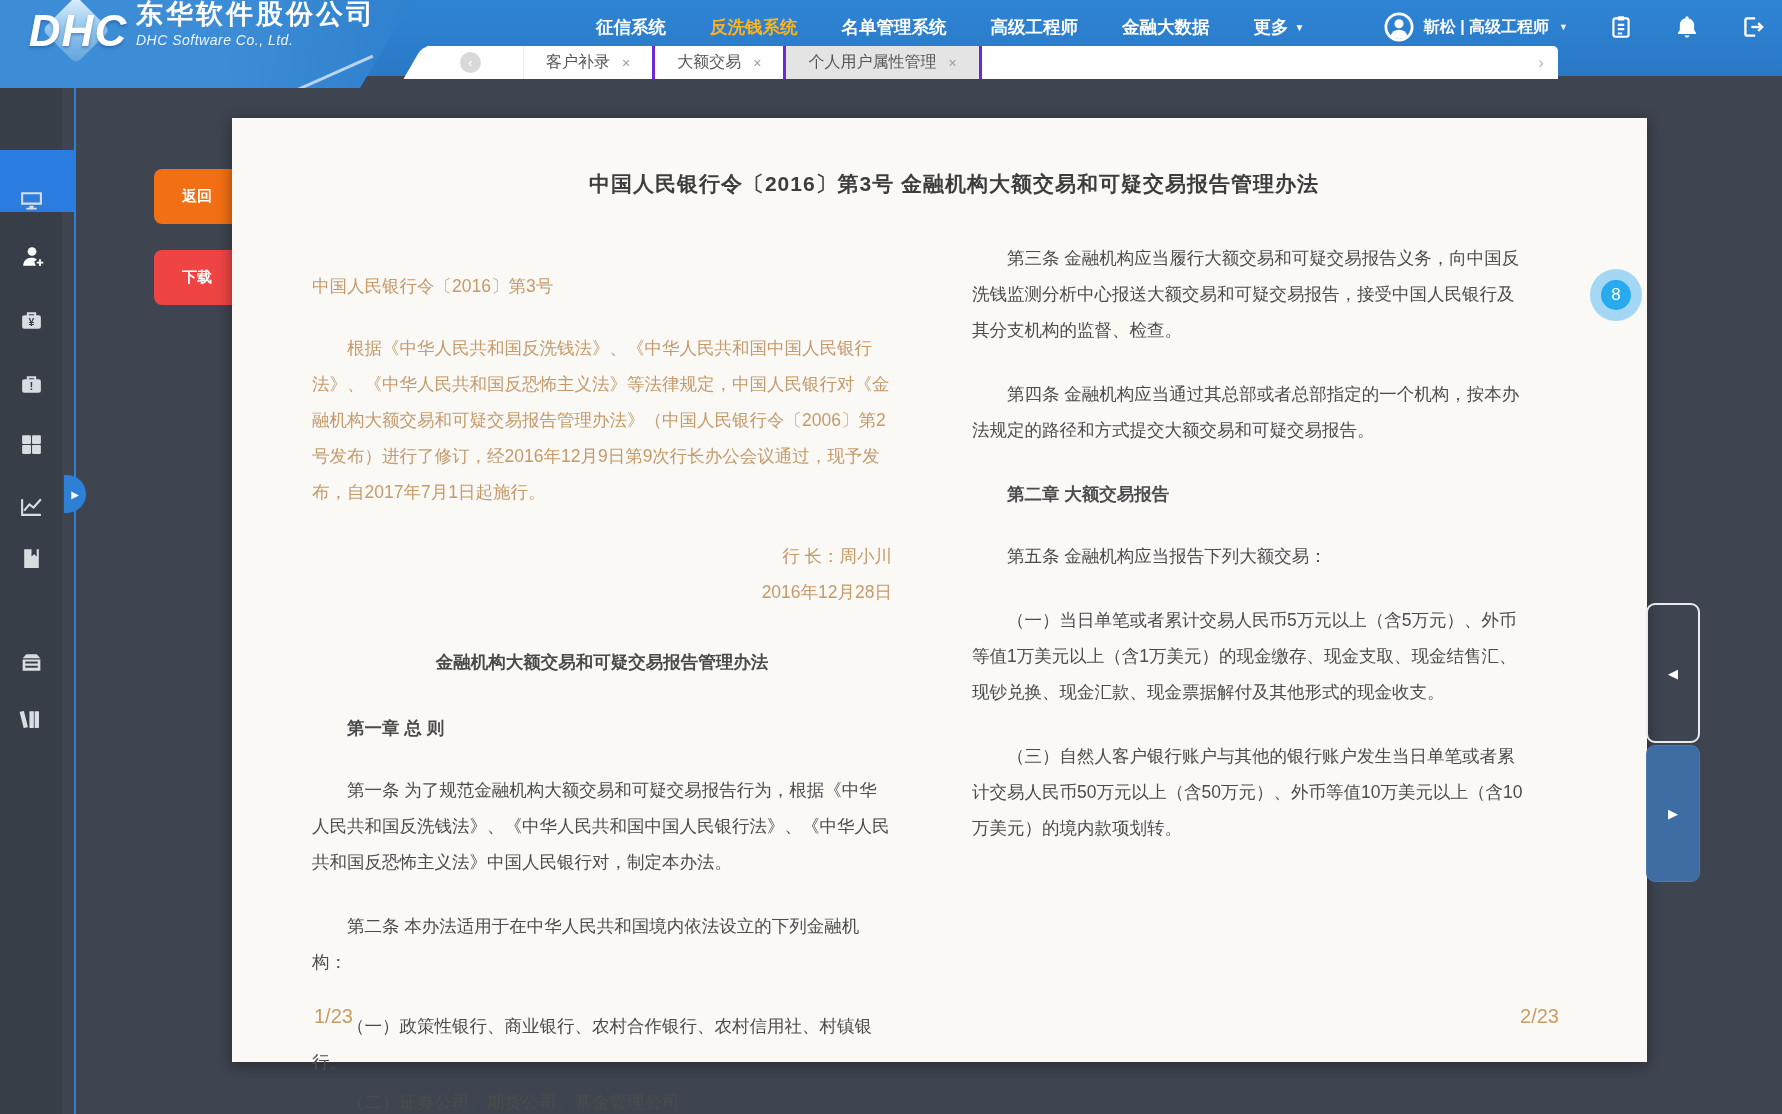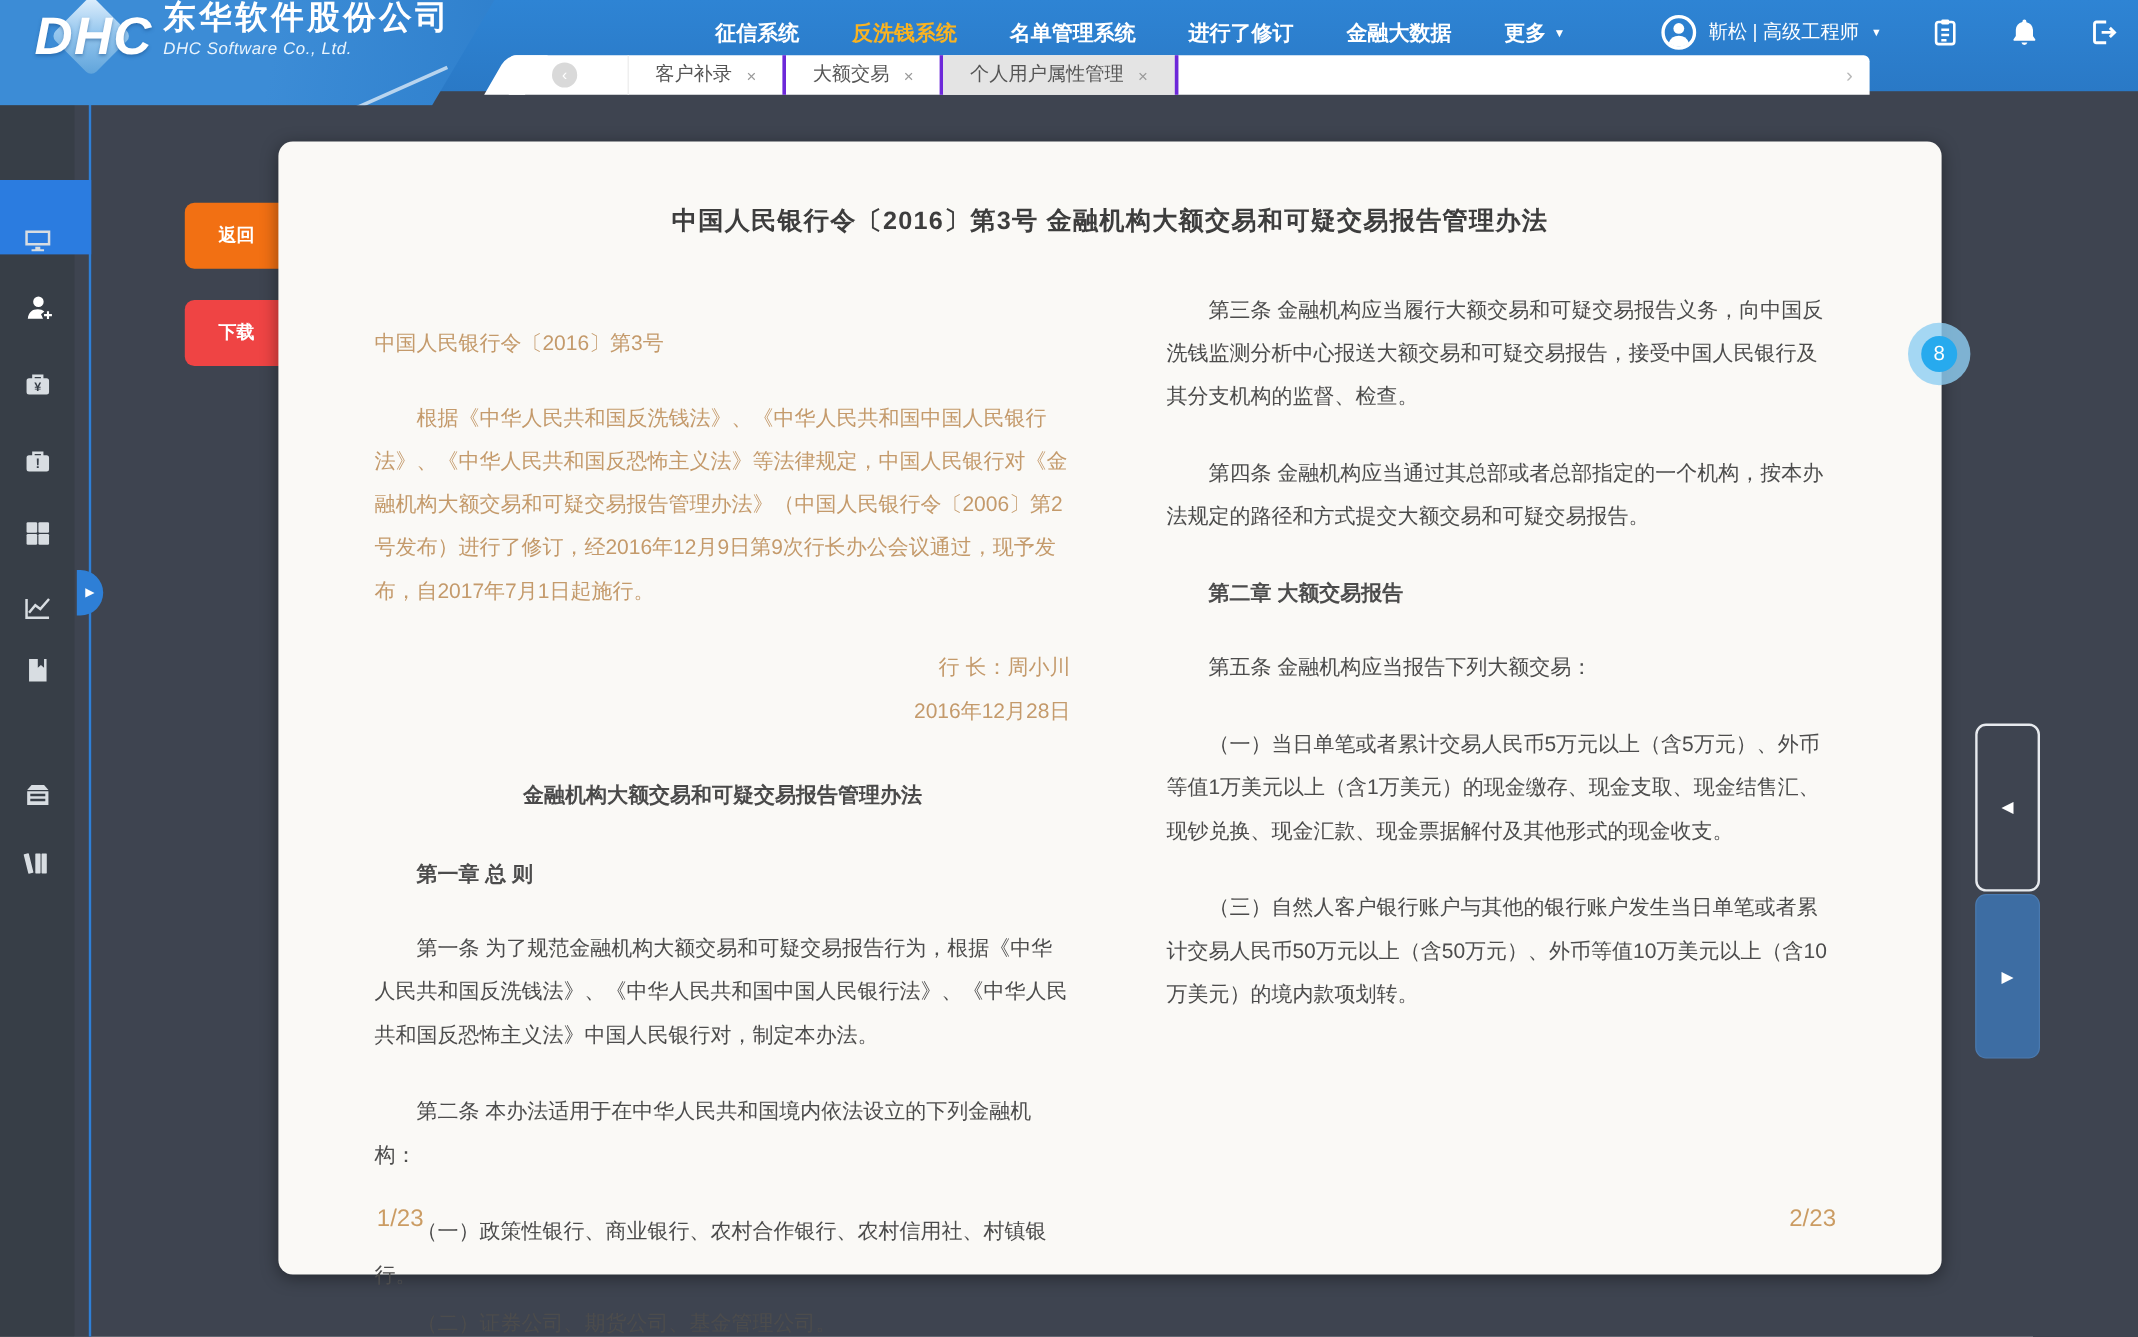--- a/index.html
+++ b/index.html
@@ -26,21 +26,21 @@
   .company{margin-left:6px;line-height:1.1;}
   .company-cn{font-size:27px;font-weight:bold;color:#fff;letter-spacing:3px;}
   .company-en{font-size:14px;font-style:italic;color:#e9f4fd;margin-top:3px;letter-spacing:.5px;}
   .main-nav{position:absolute;left:596px;top:0;height:54px;display:flex;align-items:center;gap:44px;}
   .nav-item{font-size:17.5px;font-weight:bold;color:#fff;text-decoration:none;white-space:nowrap;cursor:pointer;}
   .nav-item.active{color:#f9b321;}
   .nav-caret{font-size:10px;margin-left:6px;vertical-align:2px;}
   .user-zone{position:absolute;right:16px;top:0;height:54px;display:flex;align-items:center;gap:40px;}
   .user-info{display:flex;align-items:center;gap:10px;cursor:pointer;}
   .user-info svg{width:30px;height:30px;}
-  .user-name{font-size:16px;font-weight:normal;color:#fff;white-space:nowrap;}
+  .user-name{font-size:16px;font-weight:bold;color:#fff;white-space:nowrap;}
   .user-caret{font-size:9px;color:#fff;}
   .hdr-icon{width:26px;height:26px;cursor:pointer;display:block;}
   
   .tab-strip{position:absolute;left:424px;top:46px;width:1134px;height:33px;background:#fff;
     border-radius:5px 5px 0 0;display:flex;align-items:center;z-index:25;}
   .tab-strip::before{content:"";position:absolute;left:-11px;top:0;width:34px;height:100%;
     background:#fff;transform:skewX(-30deg);border-top-left-radius:8px;}
   .tab-scroll{width:21px;height:21px;border-radius:50%;background:#d9d9d9;color:#fff;
     display:flex;align-items:center;justify-content:center;font-size:13px;margin-left:36px;cursor:pointer;}
   .tabs{display:flex;align-items:stretch;height:100%;margin-left:42px;}
@@ -62,21 +62,21 @@
     border-radius:0 19px 19px 0;color:#fff;font-size:10px;display:flex;align-items:center;
     justify-content:center;cursor:pointer;z-index:11;}
   
   .act-btn{position:absolute;left:154px;width:86px;height:55px;border:none;border-radius:8px;
     color:#fff;font-size:15px;font-weight:bold;cursor:pointer;z-index:4;
     font-family:"Liberation Sans","DejaVu Sans",sans-serif;}
   .btn-back{top:169px;background:#f27013;}
   .btn-download{top:250px;background:#ef4444;}
   
   .doc-panel{position:absolute;left:232px;top:118px;width:1386px;height:944px;background:#faf9f6;
-    border-radius:12px;box-shadow:0 3px 14px rgba(0,0,0,.4);z-index:5;}
+    border-radius:0;box-shadow:0 3px 14px rgba(0,0,0,.4);z-index:5;padding-left:29px;}
   .doc-title{margin:0;padding-top:52px;text-align:center;font-size:21px;font-weight:bold;
     color:#3d3d3d;letter-spacing:1px;}
   .doc-col{position:absolute;font-size:17.5px;line-height:36px;color:#4c4c4c;}
   .col-left{left:80px;top:150px;width:580px;}
   .col-right{left:740px;top:122px;width:552px;}
   .doc-col p{margin:0 0 28px;text-indent:2em;}
   .hl{color:#c49a6b;}
   .decree-no{text-indent:0 !important;margin-bottom:26px !important;}
   .sign-block{text-align:right;margin:8px 0 34px;color:#c49a6b;line-height:36px;}
   .doc-subtitle{text-align:center;text-indent:0 !important;font-weight:bold;color:#4a4a4a;
@@ -109,21 +109,21 @@
     <div class="company">
       <div class="company-cn">东华软件股份公司</div>
       <div class="company-en">DHC Software Co., Ltd.</div>
     </div>
   </div>
 
   <div class="main-nav">
     <a class="nav-item">征信系统</a>
     <a class="nav-item active">反洗钱系统</a>
     <a class="nav-item">名单管理系统</a>
-    <a class="nav-item">进行了修订</a>
+    <a class="nav-item">高级工程师</a>
     <a class="nav-item">金融大数据</a>
     <a class="nav-item"><span>更多</span><span class="nav-caret">▼</span></a>
   </div>
 
   <div class="user-zone">
     <div class="user-info">
       <svg viewBox="0 0 32 32">
         <circle cx="16" cy="16" r="14" fill="none" stroke="#fff" stroke-width="3"></circle>
         <circle cx="16" cy="12.5" r="4.8" fill="#fff"></circle>
         <path d="M7 25.5a9.5 9.5 0 0 1 18 0 14 14 0 0 1-18 0z" fill="#fff"></path>

